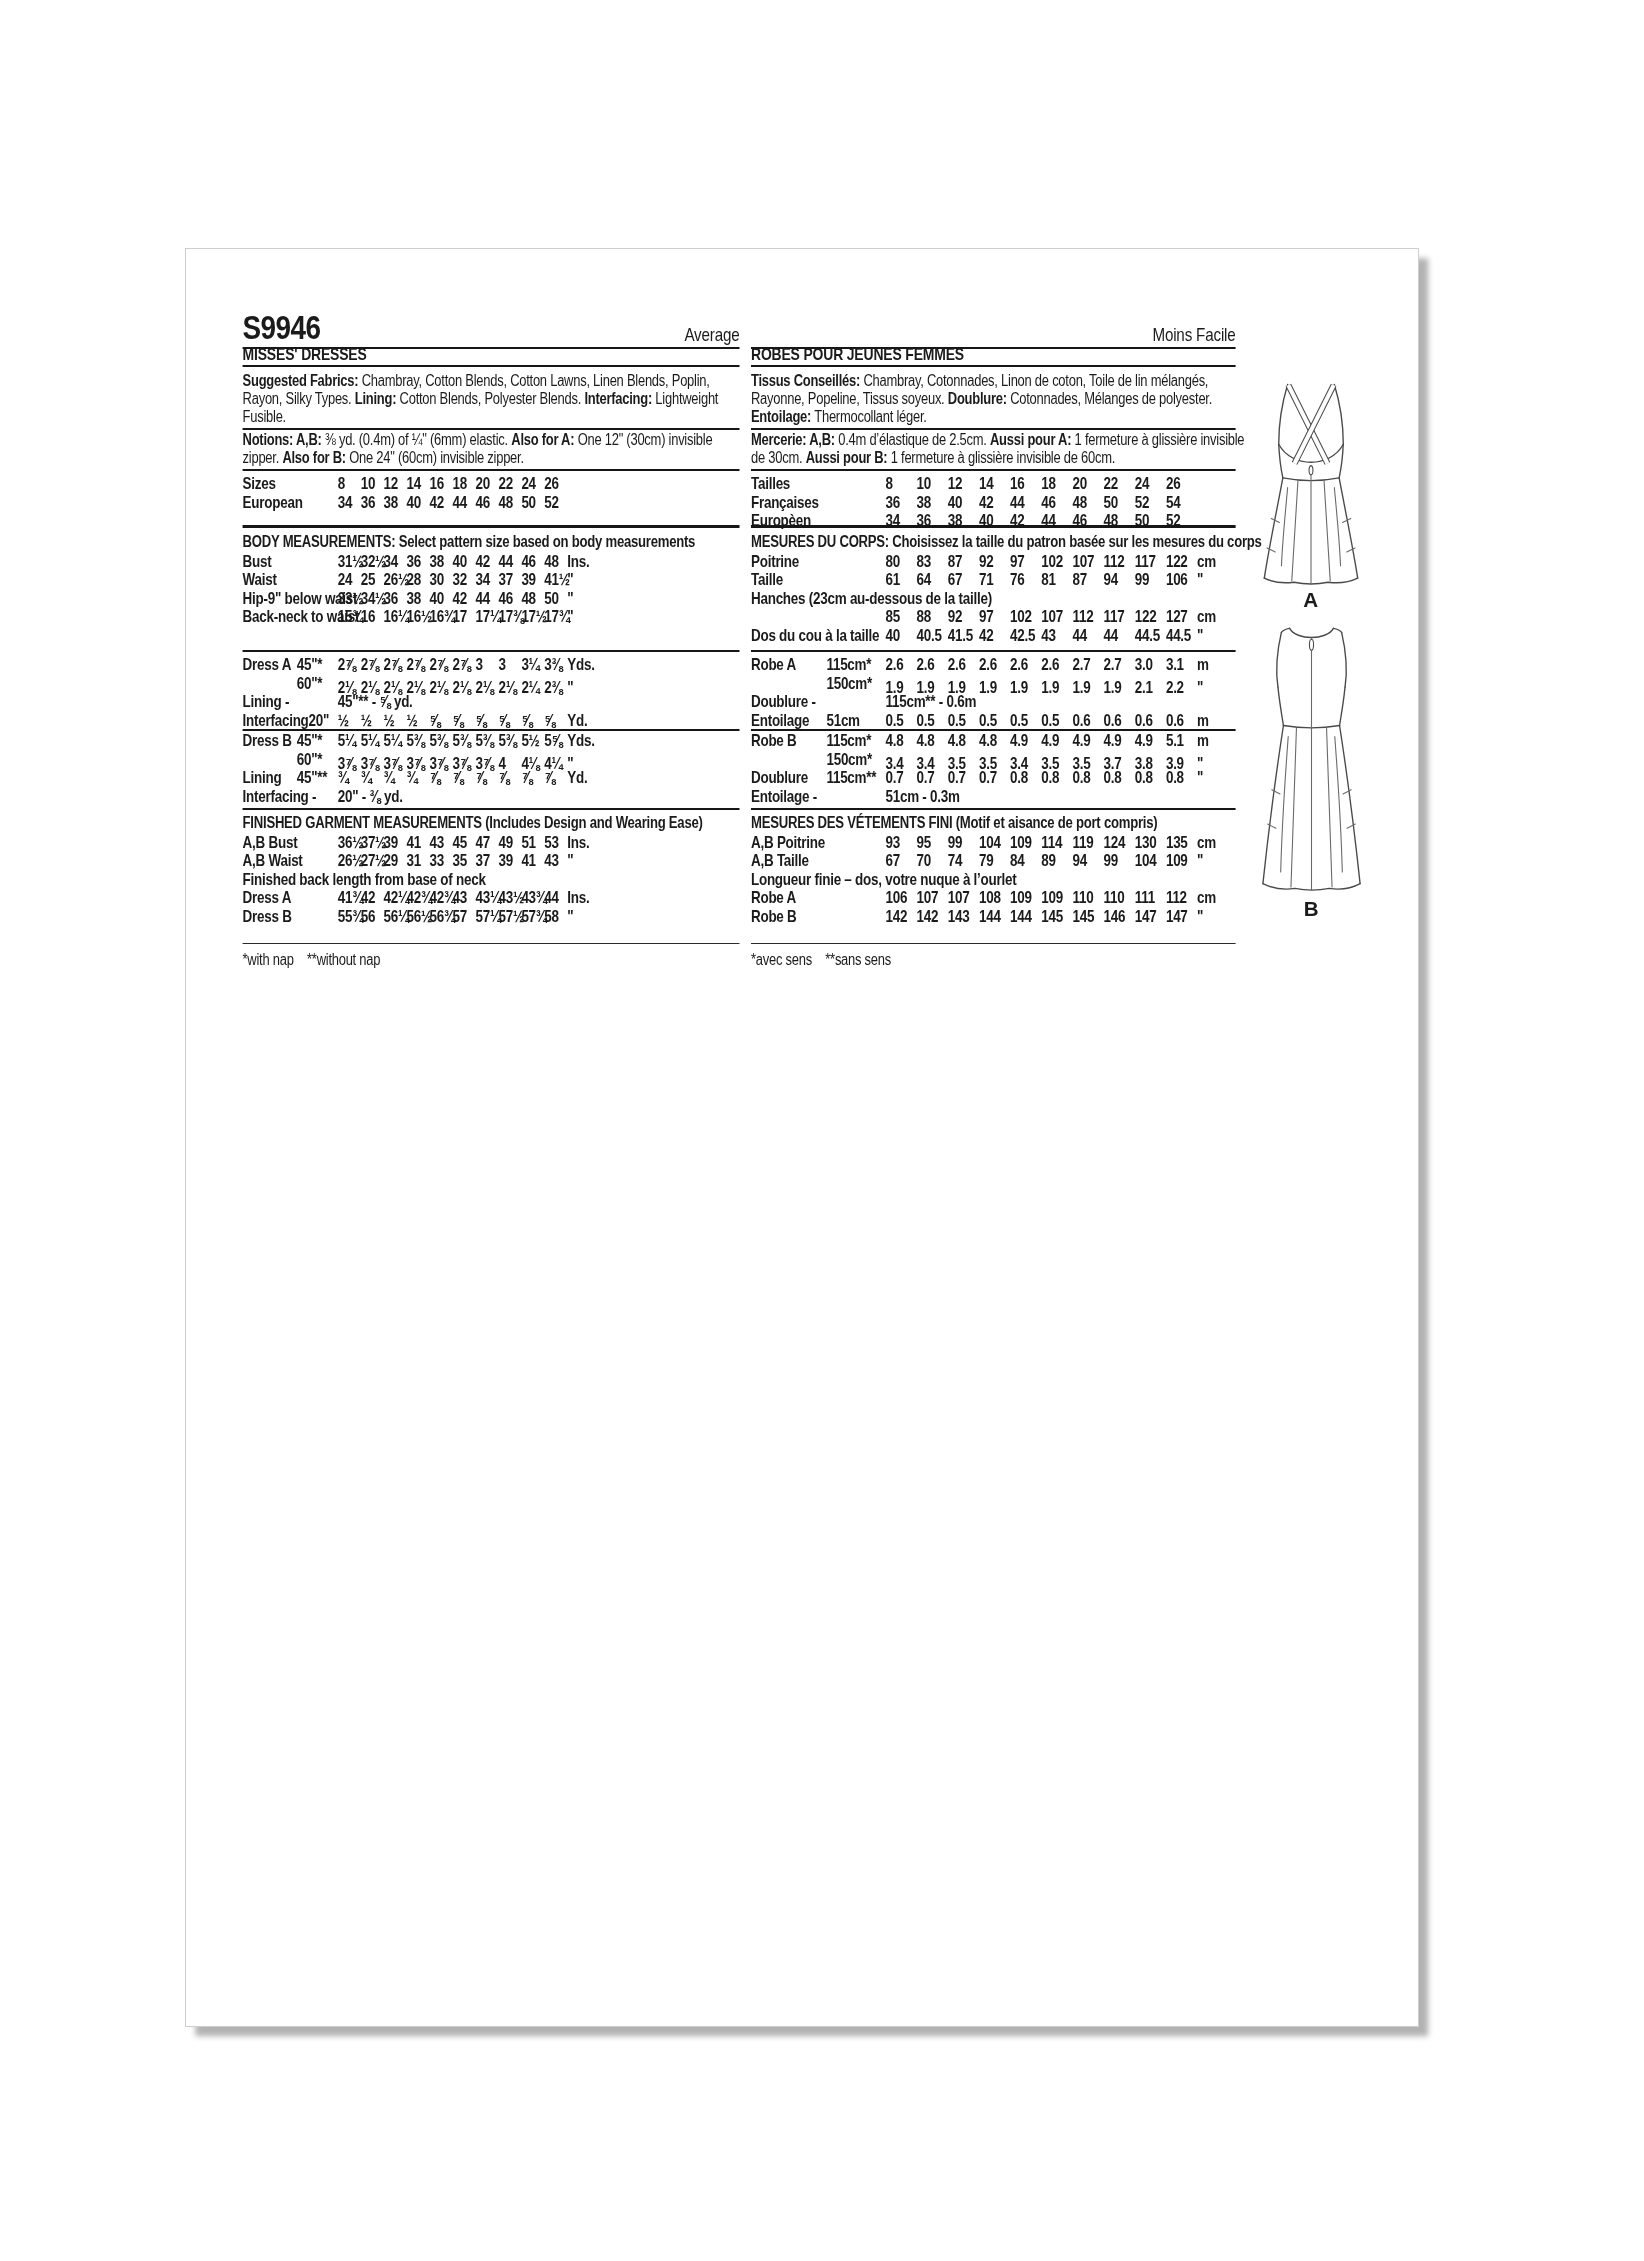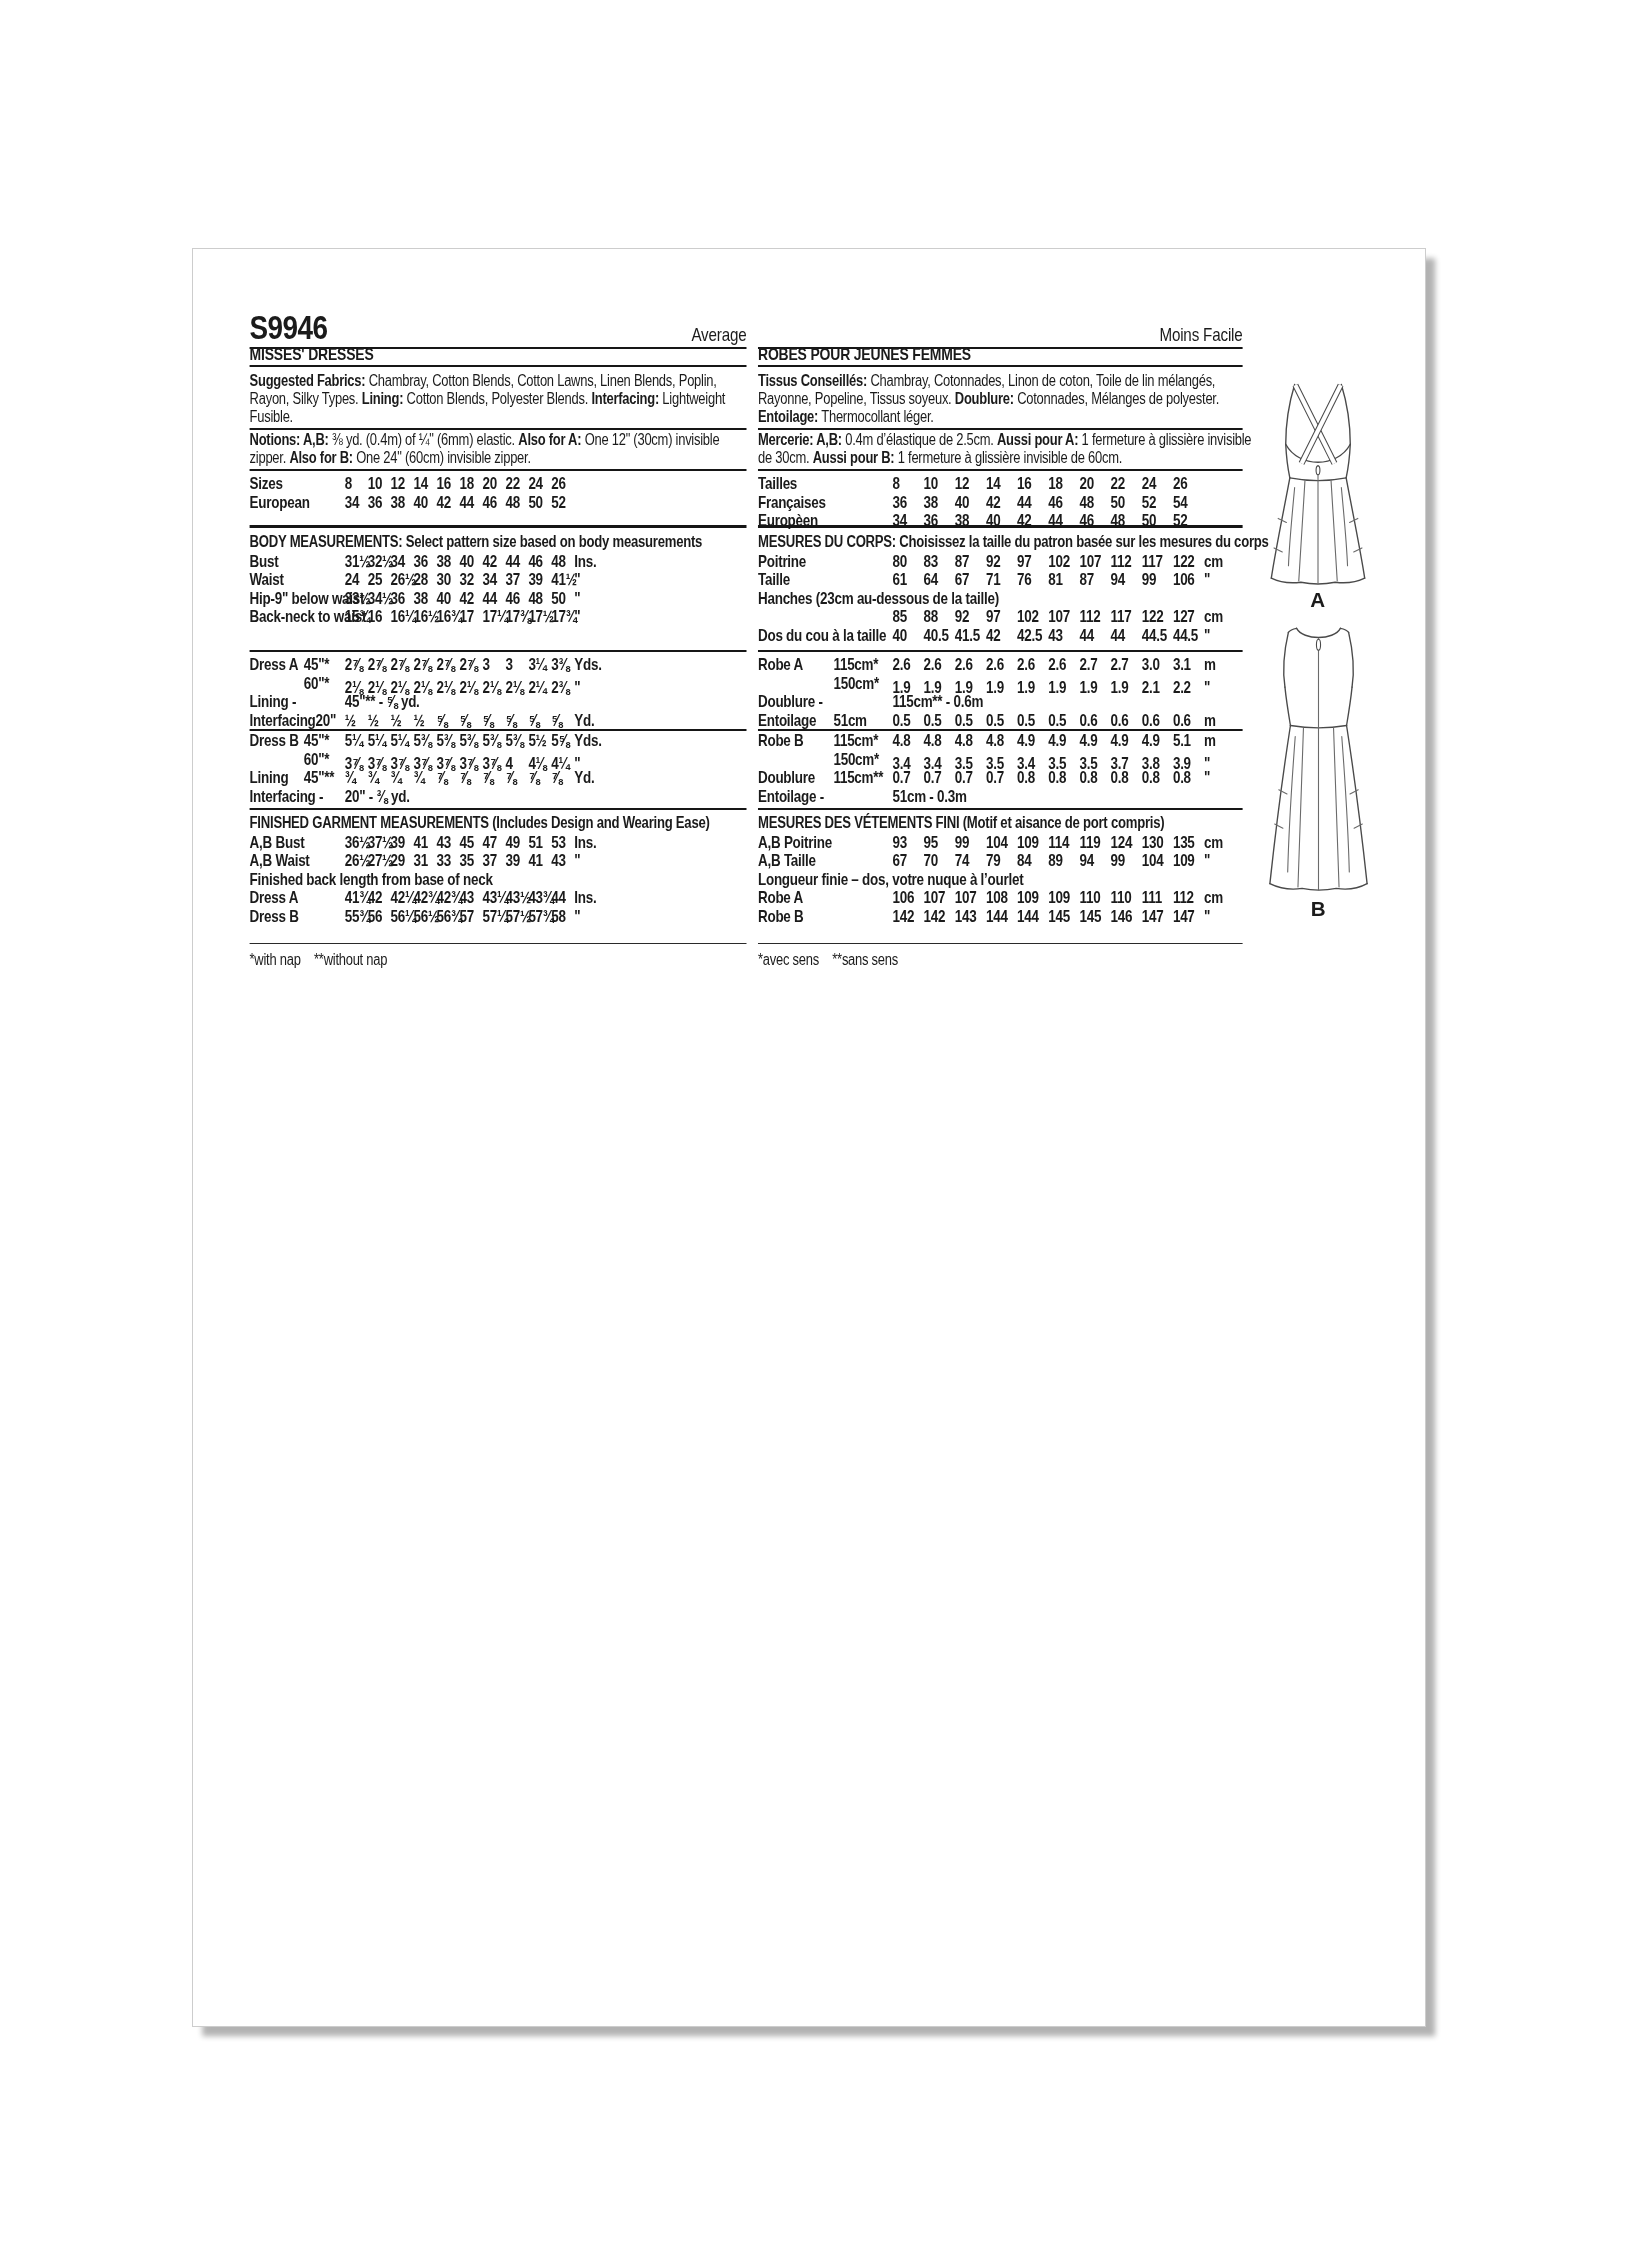--- a/index.html
+++ b/index.html
@@ -2,21 +2,21 @@
 <html style="font-size:11px"><head>
 <meta charset="utf-8">
 <style>
   html,body{margin:0;padding:0;}
   body{
     width:1645px;height:2261px;position:relative;background:#ffffff;
     font-family:"Liberation Sans", sans-serif;color:#1b1b1b;
     -webkit-font-smoothing:antialiased;
   }
   .sheet{
-    position:absolute;left:192px;top:248px;width:1232px;height:1777px;
+    position:absolute;left:185px;top:248px;width:1232px;height:1777px;
     background:#fff;border:1.4px solid #cdcdcd;
     box-shadow:10.3px 10.3px 5.5px rgba(0,0,0,0.30);
   }
   .scalewrap{
     position:absolute;left:0;top:0;width:1503px;height:1777px;
     transform:scaleX(0.82);transform-origin:0 0;
   }
   .col{position:absolute;top:0;height:754px;}
   .col-en{left:69px;width:606px;}
   .col-fr{left:689px;width:591px;}

